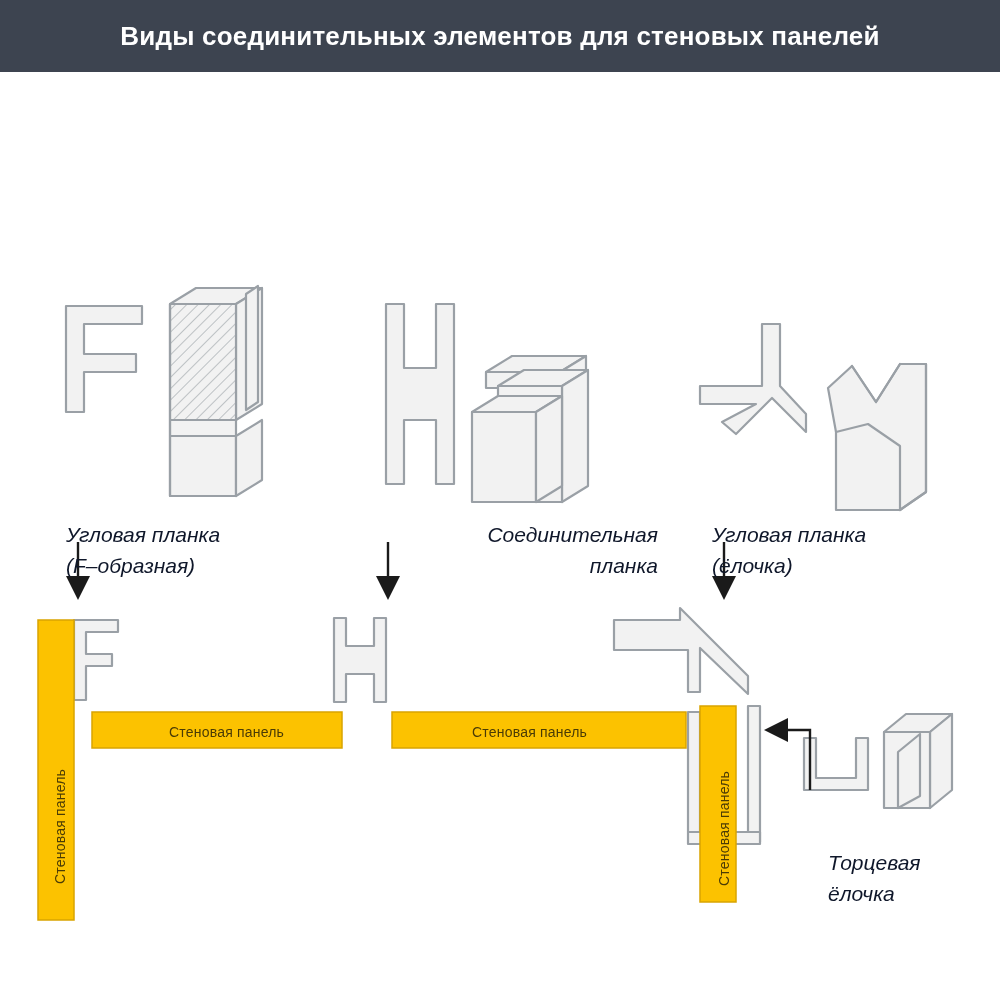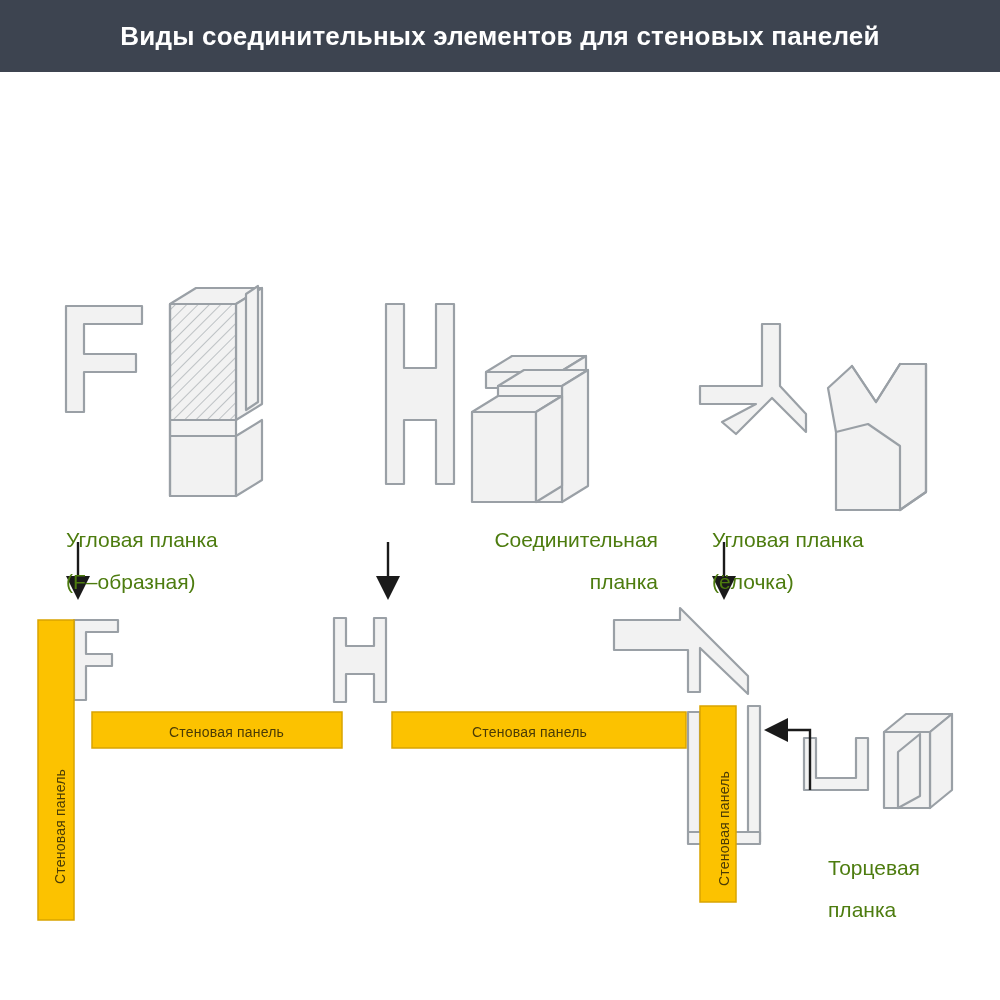--- a/index.html
+++ b/index.html
@@ -41,24 +41,25 @@
     width: 1000px;
     height: 928px;
   }
   .canvas svg {
     display: block;
   }
 
   
   .caption {
     position: absolute;
-    color: #4d7c0f;
+    color: #0f172a;
     font-size: 21px;
-    line-height: 42px;
+    line-height: 31px;
     white-space: pre-line;
+    font-style: italic;
   }
   #cap-1 { left: 66px;  top: 447px; width: 280px; }
   #cap-2 { left: 378px; top: 447px; width: 280px; text-align: right; }
   #cap-3 { left: 712px; top: 447px; width: 280px; }
   #cap-4 { left: 828px; top: 775px; width: 160px; }
 
   
   .panel-text {
     position: absolute;
     color: #4a3b05;
@@ -189,19 +190,19 @@
     </g>
   </svg>
 
   <div class="caption" id="cap-1">Угловая планка
 (F–образная)</div>
   <div class="caption" id="cap-2">Соединительная
 планка</div>
   <div class="caption" id="cap-3">Угловая планка
 (ёлочка)</div>
   <div class="caption" id="cap-4">Торцевая
-планка</div>
+ёлочка</div>
 
   <div class="panel-text" id="ptext-h1">Стеновая панель</div>
   <div class="panel-text" id="ptext-h2">Стеновая панель</div>
   <div class="panel-text vertical" id="ptext-v1">Стеновая панель</div>
   <div class="panel-text vertical" id="ptext-v2">Стеновая панель</div>
 </div>
 
 </body></html>

